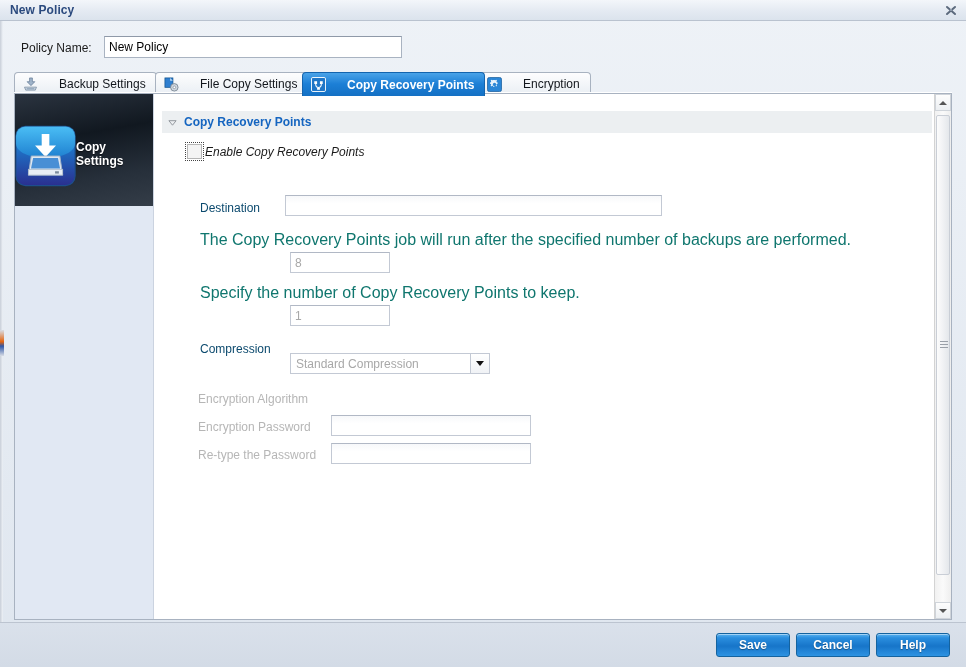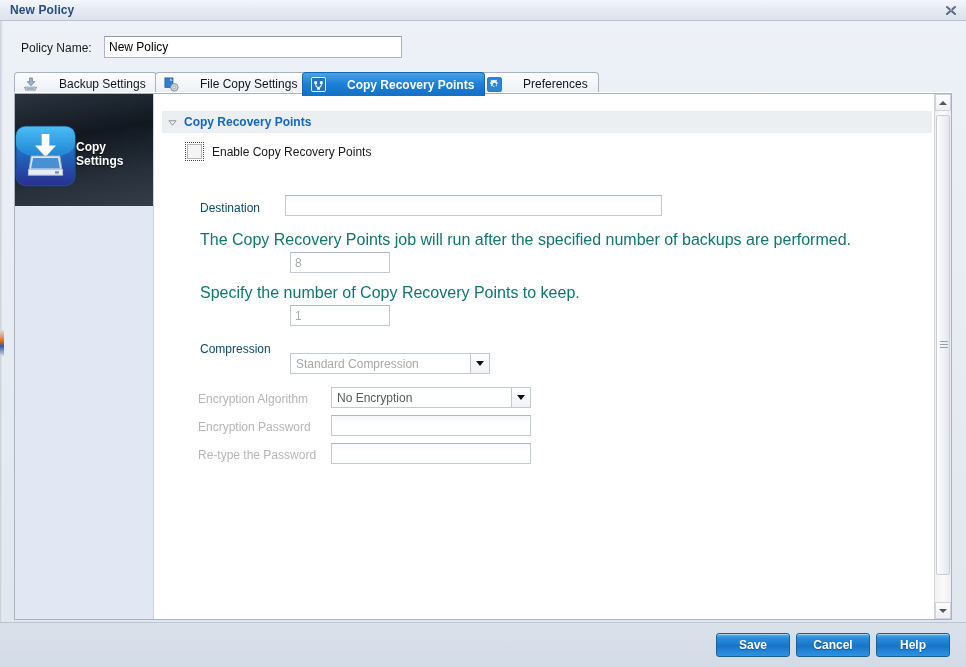--- a/index.html
+++ b/index.html
@@ -120,21 +120,21 @@
     position:absolute;left:8px;top:17px;right:2px;height:22px;
     background:#eceff1;
     display:flex;align-items:center;gap:7px;
     padding-left:6px;box-sizing:border-box;
   }
   .tri{width:9px;height:9px;display:block;}
   .section-title{font-size:12px;font-weight:bold;color:#1565c0;}
 
   
   .check-row{
-    position:absolute;left:33px;top:50px;display:flex;align-items:center;gap:10px;
+    position:absolute;left:33px;top:50px;display:flex;align-items:center;gap:3px;font-style:italic;
   }
   .checkbox{
     width:15px;height:15px;box-sizing:border-box;
     background:#f4f4f4;
     border:1px solid #b5b5b5;
     outline:1px dotted #444;outline-offset:1px;
   }
   .check-label{font-size:12px;color:#1b1b1b;}
 
   
@@ -279,21 +279,21 @@
       </svg>
       <span>Copy Recovery Points</span>
     </div>
 
     <div class="tab" style="left:464px;">
       <svg class="tab-icon" viewBox="0 0 16 16" xmlns="http://www.w3.org/2000/svg">
         <rect x="0.5" y="0.5" width="15" height="15" rx="2" fill="#2b86d6" stroke="#1a5f9e" stroke-width="0.8"></rect>
         <path d="M8 3.2l1 .25.8-.6.9.9-.6.8.25 1 1 .25v1.3l-1 .25-.25 1 .6.8-.9.9-.8-.6-1 .25-.25 1H6.8l-.25-1-1-.25-.8.6-.9-.9.6-.8-.25-1-1-.25V5.8l1-.25.25-1-.6-.8.9-.9.8.6 1-.25z" fill="#e8f2fb"></path>
         <circle cx="8" cy="8" r="1.8" fill="#2b86d6"></circle>
       </svg>
-      <span>Preferences</span>
+      <span>Encryption</span>
     </div>
 
   </div>
   <div class="tabstrip-base"></div>
 
   <div class="panel">
 
     <div class="sidebar">
       <div class="sidebar-hero">
         <svg class="hero-icon" viewBox="0 0 64 64" xmlns="http://www.w3.org/2000/svg">
@@ -346,26 +346,20 @@
 
         <span class="fld-label" style="left:46px;top:248px;">Compression</span>
         <div class="combo" style="left:136px;top:243px;width:200px;margin-top:16px;">
           <span class="cval">Standard Compression</span>
           <span class="carrow">
               <i class="caret"></i>
             </span>
         </div>
 
         <span class="fld-label dim" style="left:44px;top:298px;">Encryption Algorithm</span>
-        <div class="combo enc" style="left:177px;top:293px;width:200px;">
-          <span class="cval">No Encryption</span>
-          <span class="carrow">
-              <i class="caret"></i>
-            </span>
-        </div>
 
         <span class="fld-label dim" style="left:44px;top:326px;">Encryption Password</span>
         <input class="txt" type="password" style="left: 177px; top: 321px; width: 200px;" value="">
 
         <span class="fld-label dim" style="left:44px;top:354px;">Re-type the Password</span>
         <input class="txt" type="password" style="left: 177px; top: 349px; width: 200px;" value="">
 
       </div>
 
       <div class="vscroll">

